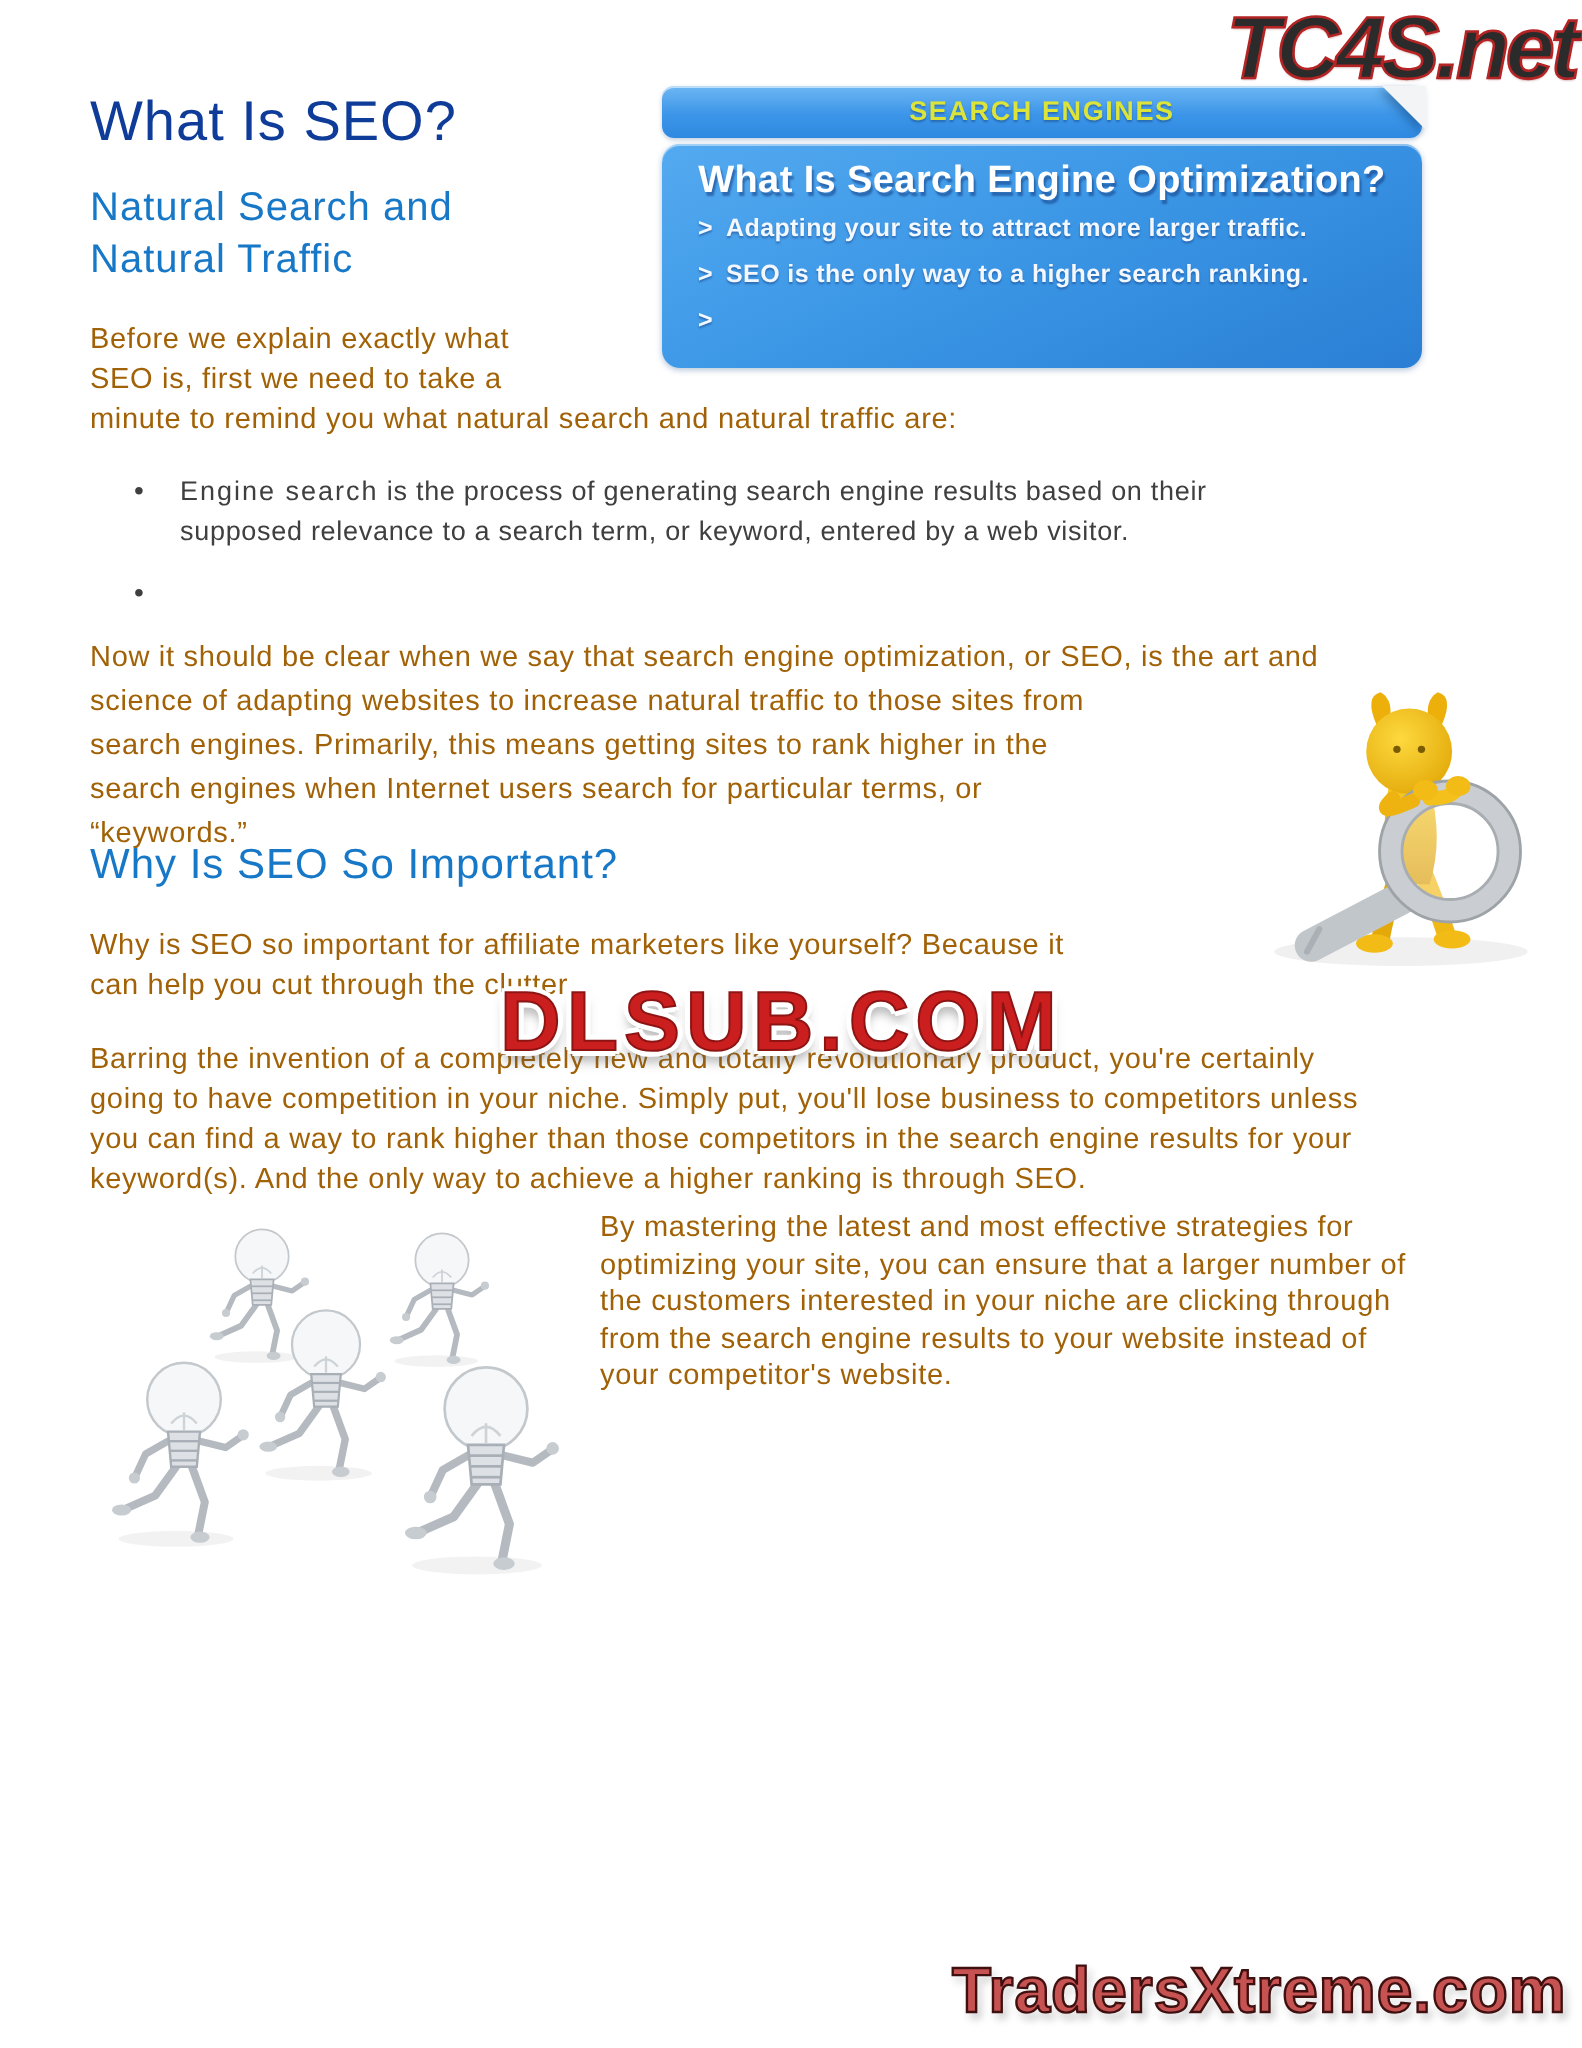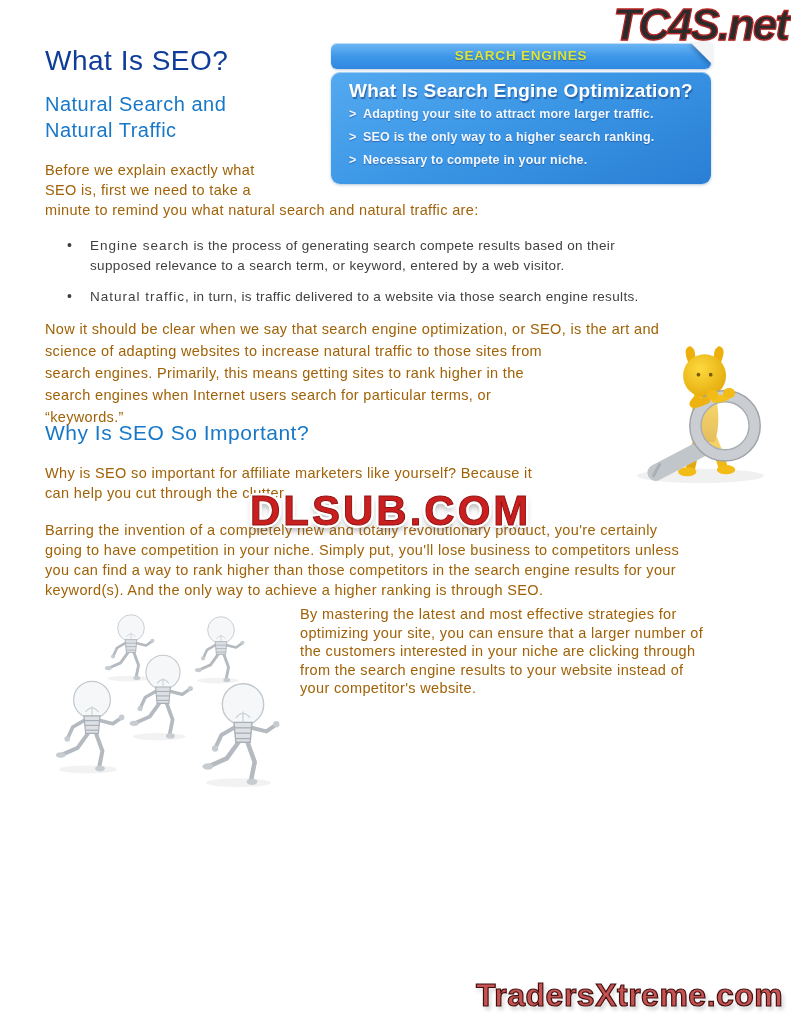--- a/index.html
+++ b/index.html
@@ -115,38 +115,36 @@
       <div class="seo-brow">
         <span class="seo-arrow">&gt;</span>
         <span>Adapting your site to attract more larger traffic.</span>
       </div>
       <div class="seo-brow">
         <span class="seo-arrow">&gt;</span>
         <span>SEO is the only way to a higher search ranking.</span>
       </div>
       <div class="seo-brow">
         <span class="seo-arrow">&gt;</span>
-        <span>Necessary to compete in your niche.</span>
       </div>
     </div>
   </div>
 
   <div class="p p-intro">Before we explain exactly what
 SEO is, first we need to take a
 minute to remind you what natural search and natural traffic are:</div>
 
   <div class="blist">
     <div class="bitem">
       <span class="bdot">•</span>
-      <span class="btext"><span class="blead">Engine search</span><span> is the process of generating search compete results based on their
+      <span class="btext"><span class="blead">Engine search</span><span> is the process of generating search engine results based on their
 supposed relevance to a search term, or keyword, entered by a web visitor.</span></span>
     </div>
     <div class="bitem">
       <span class="bdot">•</span>
-      <span class="btext"><span class="blead">Natural traffic</span><span>, in turn, is traffic delivered to a website via those search engine results.</span></span>
     </div>
   </div>
 
   <div class="p p-def">Now it should be clear when we say that search engine optimization, or SEO, is the art and
 science of adapting websites to increase natural traffic to those sites from
 search engines. Primarily, this means getting sites to rank higher in the
 search engines when Internet users search for particular terms, or
 “keywords.”</div>
   <div class="p p-imp">Why is SEO so important for affiliate marketers like yourself? Because it
 can help you cut through the clutter.</div>

